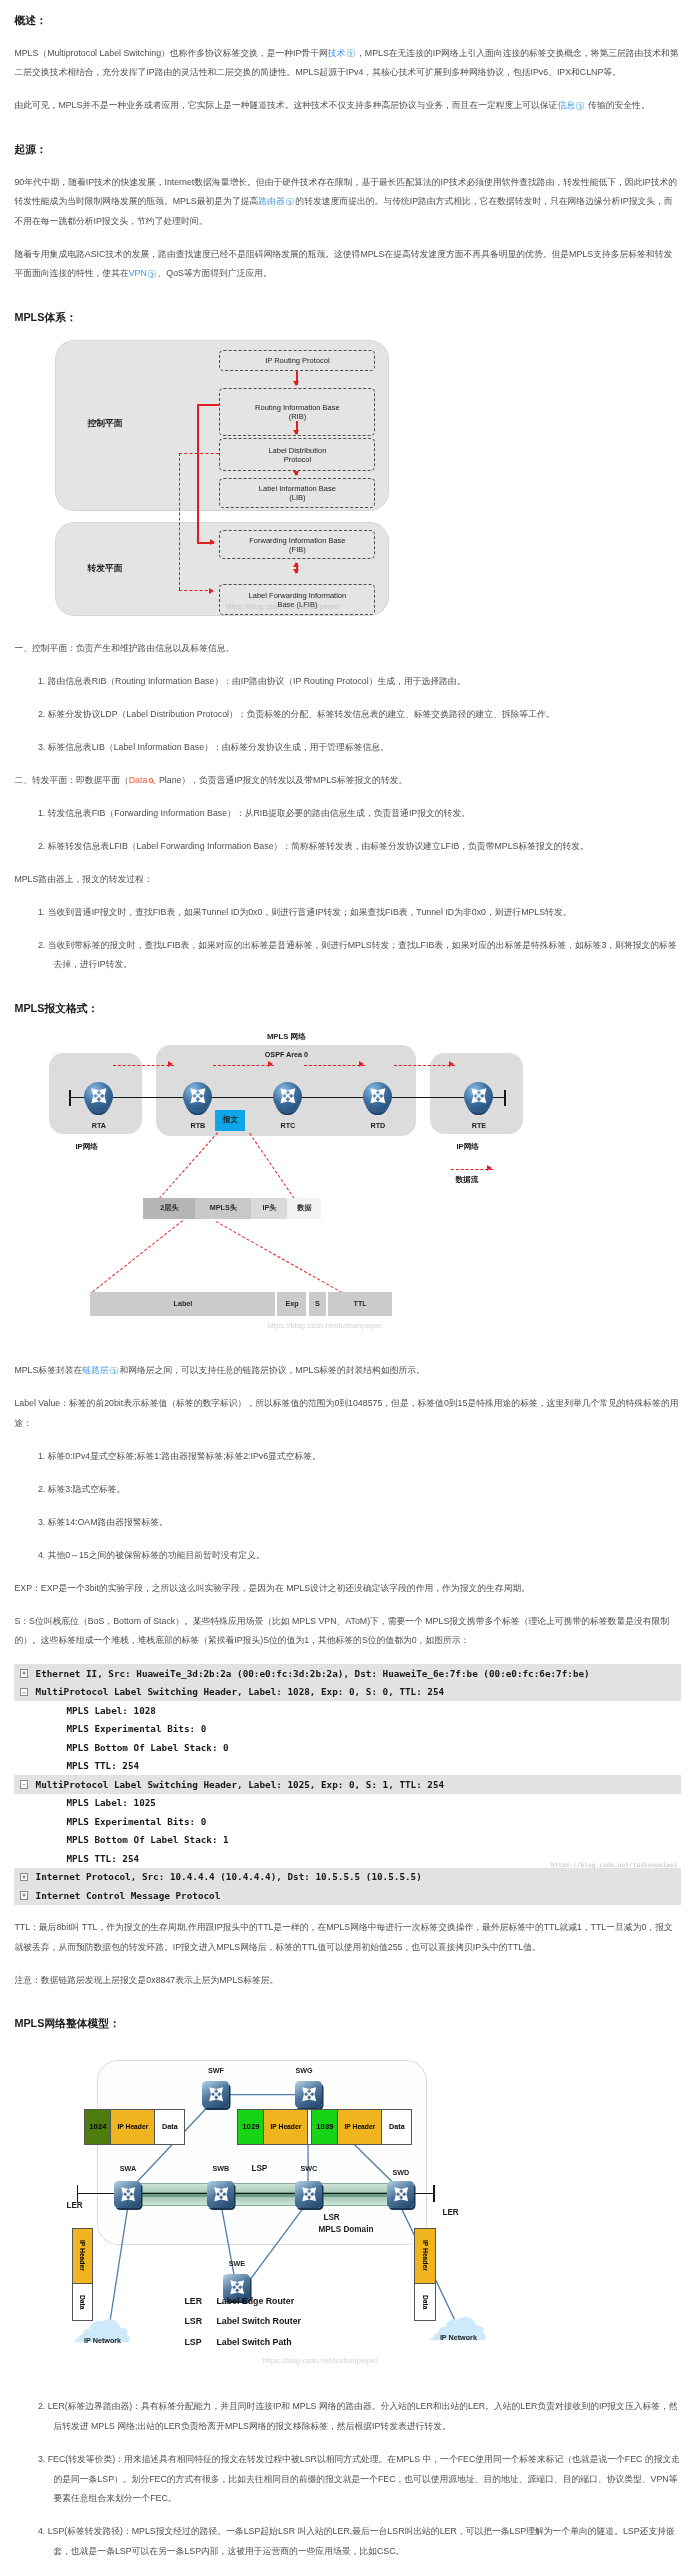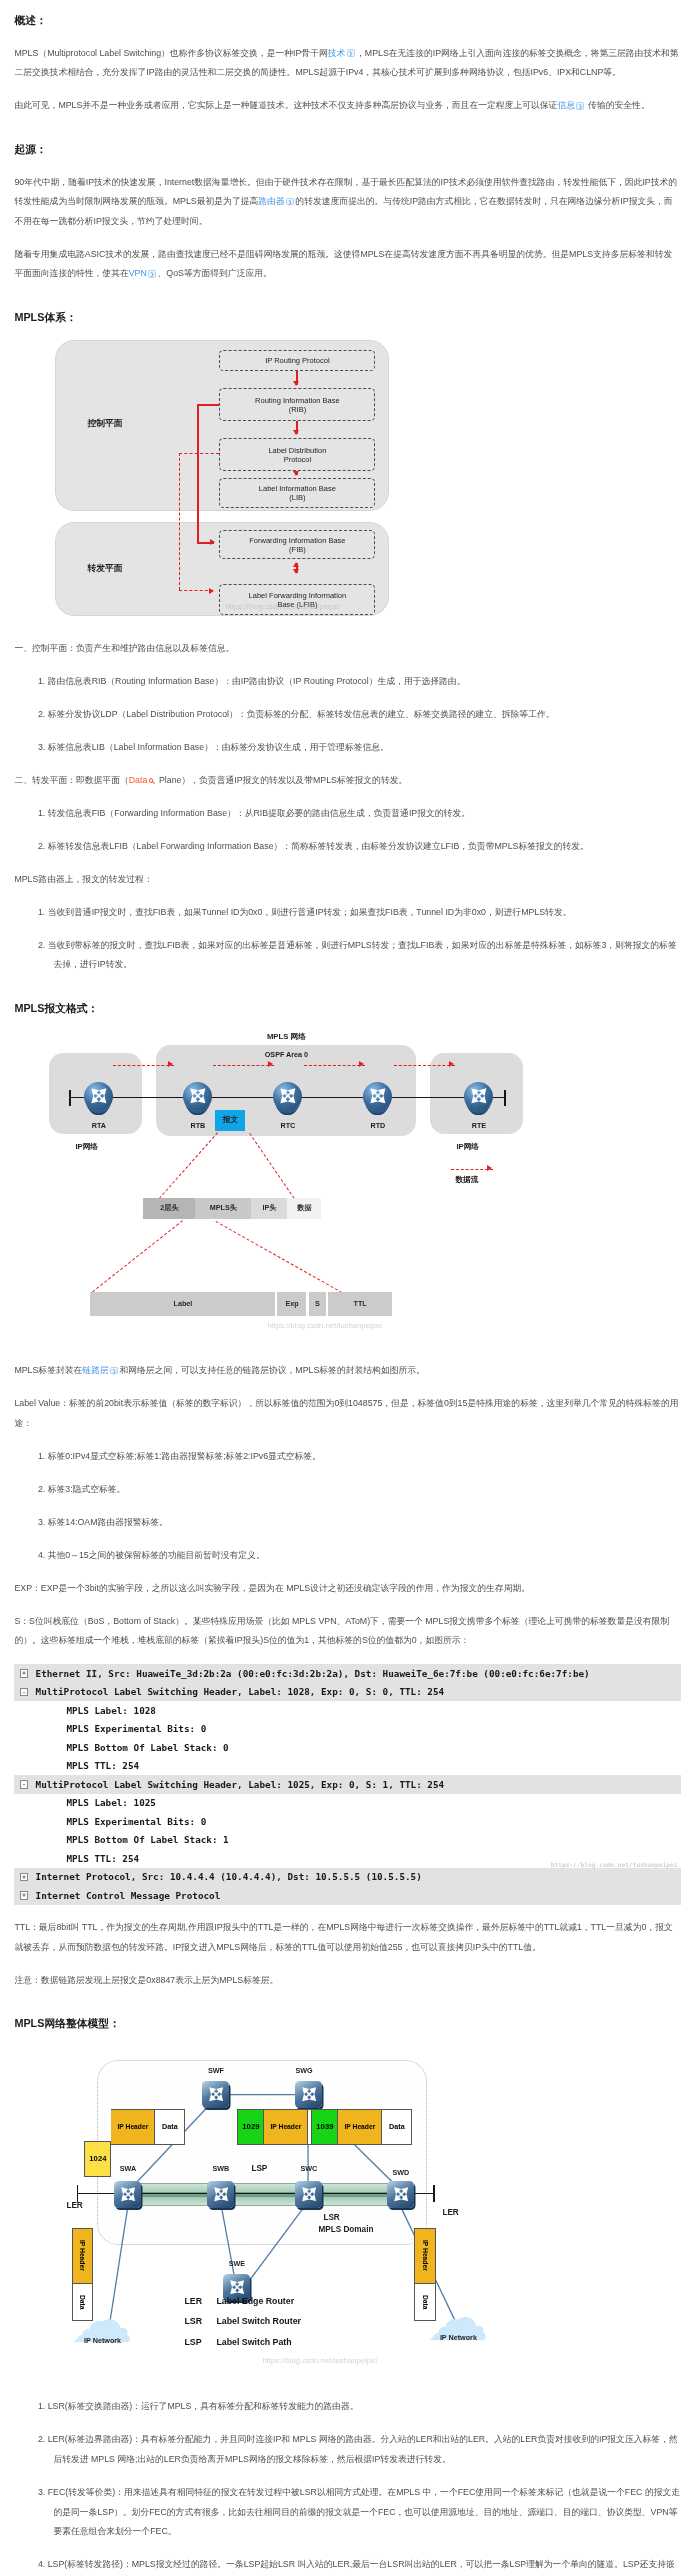--- a/index.html
+++ b/index.html
@@ -88,21 +88,21 @@
 
   <div class="h">MPLS体系：</div>
 
   <div class="dg" style="width:350px;height:278px;margin:15.5px 0 20.6px 41px;">
     <div class="plane ab" style="left:0;top:0;width:334px;height:171px;"></div>
     <div class="plane ab" style="left:0;top:182px;width:334px;height:94px;"></div>
     <div class="ab bb" style="left:32px;top:78px;font-size:8.8px;">控制平面</div>
     <div class="ab bb" style="left:32px;top:223px;font-size:8.8px;">转发平面</div>
 
     <div class="dashbox ab" style="left:164px;top:9.3px;width:156px;height:21.6px;font-size:7.5px;">IP Routing Protocol</div>
-    <div class="dashbox ab" style="left:164px;top:48px;width:156px;height:33px;font-size:7.5px;padding:0 31px;">Routing Information Base (RIB)</div>
+    <div class="dashbox ab" style="left:164px;top:48px;width:156px;height:48px;font-size:7.5px;padding:0 31px;">Routing Information Base (RIB)</div>
     <div class="dashbox ab" style="left:164px;top:98px;width:156px;height:33px;font-size:7.5px;padding:2.1px 36px;">Label Distribution Protocol</div>
     <div class="dashbox ab" style="left:164px;top:138px;width:156px;height:30px;font-size:7.5px;padding:2.1px 31px;">Label Information Base (LIB)</div>
     <div class="dashbox ab" style="left:164px;top:190px;width:156px;height:29px;font-size:7.5px;padding:2.1px 28px;">Forwarding Information Base (FIB)</div>
     <div class="dashbox ab" style="left:164px;top:244px;width:156px;height:31px;font-size:7.5px;padding:2.1px 23px;">Label Forwarding Information Base (LFIB)</div>
 
     <div class="rsv ab" style="left:241px;top:31px;height:13.4px;"></div>
     <div class="rsv ab" style="left:241px;top:81px;height:12.4px;"></div>
     <div class="rsv ab" style="left:241px;top:131px;height:3.1px;"></div>
     <div class="rsv rsv2 ab" style="left:241px;top:223px;height:9.3px;"></div>
 
@@ -295,21 +295,21 @@
           <use href="#arr4sym"></use>
         </svg>
       </div>
     <div class="sw" style="left:229px;top:34px;">
         <svg class="arr4" viewBox="0 0 40 40">
           <use href="#arr4sym"></use>
         </svg>
       </div>
 
     <div class="ab" style="left:18px;top:62px;display:flex;">
-      <div class="cell" style="width:27px;height:36px;background:#fde047;border:1px solid #555;font-size:7.7px;margin-top:32px;">1024</div>
+      <div class="cell" style="width:27px;height:36px;background:#4d7c0f;border:1px solid #555;font-size:7.7px;">1024</div>
       <div class="cell" style="width:44px;height:36px;background:#f0b41e;border:1px solid #555;border-left:none;font-size:6.7px;padding:0 4.1px;">IP Header</div>
       <div class="cell" style="width:30px;height:36px;background:#fff;border:1px solid #555;border-left:none;font-size:7.2px;">Data</div>
     </div>
     <div class="ab" style="left:131px;top:62px;display:flex;padding-left:40px;">
       <div class="cell" style="width:27px;height:36px;background:#17d417;border:1px solid #555;font-size:7.7px;">1029</div>
       <div class="cell" style="width:44px;height:36px;background:#f0b41e;border:1px solid #555;border-left:none;font-size:6.7px;padding:0 4.1px;">IP Header</div>
       <div class="cell" style="width:30px;height:36px;background:#fff;border:1px solid #555;border-left:none;font-size:7.2px;">Data</div>
     </div>
     <div class="ab" style="left:245px;top:62px;display:flex;">
       <div class="cell" style="width:27px;height:36px;background:#17d417;border:1px solid #555;font-size:7.7px;">1039</div>
@@ -379,19 +379,18 @@
     <div class="ab bb" style="left:362px;top:286px;width:60px;text-align:center;font-size:7.2px;">IP Network</div>
 
     <div class="ab" style="left:118px;top:244px;font-size:8.8px;font-weight:bold;color:#141414;line-height:20.6px;">
       <div><span style="display:inline-block;width:32px;">LER</span><span>Label Edge Router</span></div>
       <div><span style="display:inline-block;width:32px;">LSR</span><span>Label Switch Router</span></div>
       <div><span style="display:inline-block;width:32px;">LSP</span><span>Label Switch Path</span></div>
     </div>
     <div class="ab wm" style="left:196px;top:309px;">https://blog.csdn.net/tushanpeipei</div>
   </div>
 
-  <div class="li">1. LSR(标签交换路由器)：运行了MPLS，具有标签分配和标签转发能力的路由器。</div>
   <div class="li">2. LER(标签边界路由器)：具有标签分配能力，并且同时连接IP和 MPLS 网络的路由器。分入站的LER和出站的LER。入站的LER负责对接收到的IP报文压入标签，然后转发进 MPLS 网络;出站的LER负责给离开MPLS网络的报文移除标签，然后根据IP转发表进行转发。</div>
   <div class="li">3. FEC(转发等价类)：用来描述具有相同特征的报文在转发过程中被LSR以相同方式处理。在MPLS 中，一个FEC使用同一个标签来标记（也就是说一个FEC 的报文走的是同一条LSP）。划分FEC的方式有很多，比如去往相同目的前缀的报文就是一个FEC，也可以使用源地址、目的地址、源端口、目的端口、协议类型、VPN等要素任意组合来划分一个FEC。</div>
   <div class="li">4. LSP(标签转发路径)：MPLS报文经过的路径。一条LSP起始LSR 叫入站的LER,最后一台LSR叫出站的LER，可以把一条LSP理解为一个单向的隧道。LSP还支持嵌套，也就是一条LSP可以在另一条LSP内部，这被用于运营商的一些应用场景，比如CSC。</div>
 
 </div>
 
 
 </body></html>

